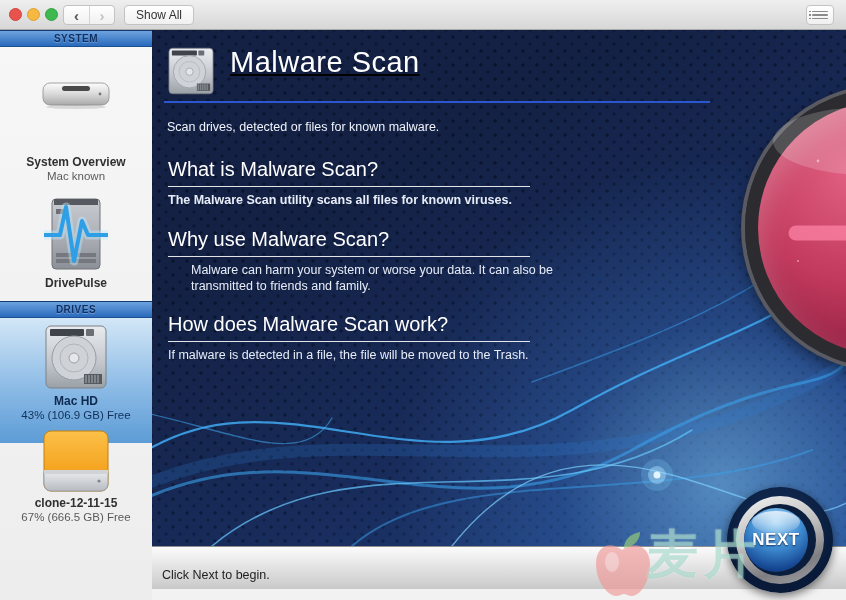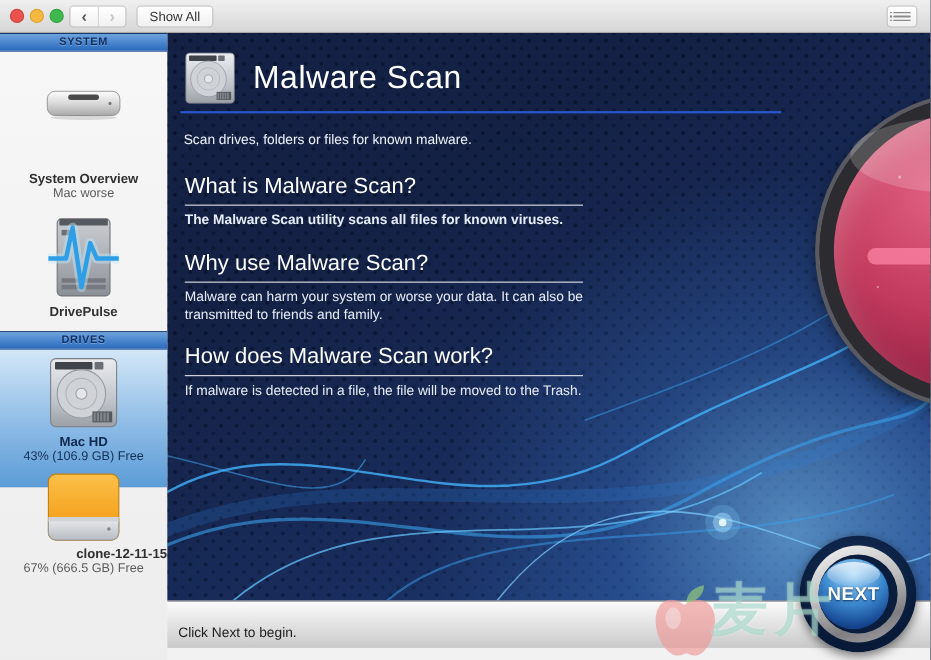--- a/index.html
+++ b/index.html
@@ -49,21 +49,21 @@
     background-color:#182850;
     background-image:
       radial-gradient(rgba(2,8,24,.55) 1.4px, transparent 2px),
       radial-gradient(rgba(2,8,24,.40) 1.4px, transparent 2px);
     background-size:14px 14px; background-position:0 0,7px 7px; z-index:1; }
   .shade { position:absolute; inset:0;
     background:
       radial-gradient(circle at 82% 88%, rgba(130,205,255,.55), rgba(70,140,230,.25) 22%, transparent 45%),
       linear-gradient(150deg, rgba(6,12,34,.25) 30%, rgba(25,60,140,.18) 62%, rgba(45,110,210,.38) 100%); }
   .swirls { position:absolute; left:0; top:0; }
-  .title-row { position:absolute; left:14px; top:16px; display:flex; align-items:center; }
+  .title-row { position:absolute; left:14px; top:16px; display:flex; align-items:flex-start;text-decoration:underline; }
   .apptitle { margin-left:14px; font-size:29px; font-weight:500; color:#fff; letter-spacing:.5px; }
   .blueline { position:absolute; left:12px; top:71px; width:546px; height:2px; background:#2a56cf; }
   .intro { position:absolute; left:15px; top:90px; font-size:12.5px; color:#eef3fb; }
   .sec-h { position:absolute; left:16px; font-size:20px; color:#fff; font-weight:400; }
   .sec-u { position:absolute; left:16px; width:362px; height:1px; background:rgba(255,255,255,.88); }
   .sec-b { position:absolute; left:16px; width:382px; font-size:12.5px; line-height:16px; color:#e7edf8; }
 
   
   .lens { position:absolute; left:593px; top:58px; width:280px; height:280px; border-radius:50%;
     background:radial-gradient(circle at 38% 28%, #e26182, #c23a5d 45%, #8f1f42 80%, #701634);
@@ -138,21 +138,21 @@
               <stop offset="1" stop-color="#a9a9a9"></stop>
             </linearGradient>
           </defs>
         <rect x="3" y="3" width="66" height="22" rx="7" fill="url(#mm)" stroke="#8e8e8e" stroke-width=".8"></rect>
         <rect x="22" y="6" width="28" height="5" rx="2.5" fill="#4a4a4a"></rect>
         <circle cx="60" cy="14" r="1.4" fill="#777"></circle>
         <ellipse cx="36" cy="27" rx="30" ry="2" fill="rgba(0,0,0,.12)"></ellipse>
       </svg>
     </div>
     <div class="sideitem-label" style="top:125px;">System Overview</div>
-    <div class="sideitem-sub" style="top:140px;">Mac worse</div>
+    <div class="sideitem-sub" style="top:140px;">Mac known</div>
 
     <div class="icwrap" style="top:165px;">
       <svg width="64" height="78" viewBox="0 0 64 78">
         <defs>
           <linearGradient id="dp" x1="0" y1="0" x2="0" y2="1">
             <stop offset="0" stop-color="#c9ccd1"></stop>
               <stop offset=".5" stop-color="#aeb2b8"></stop>
               <stop offset="1" stop-color="#8b8f96"></stop>
             </linearGradient>
         </defs>
@@ -212,21 +212,21 @@
             <stop offset="0" stop-color="#e8eaed"></stop>
               <stop offset="1" stop-color="#b7bbc1"></stop>
             </linearGradient>
         </defs>
         <rect x="8" y="3" width="64" height="60" rx="7" fill="url(#or)" stroke="#c07f12" stroke-width="1"></rect>
         <path d="M8 44 h64 v12 a7 7 0 0 1 -7 7 h-50 a7 7 0 0 1 -7 -7 z" fill="url(#sv)" stroke="#8f949a" stroke-width=".8"></path>
         <rect x="8" y="42" width="64" height="4" fill="#d0d3d8"></rect>
         <circle cx="63" cy="53" r="1.6" fill="#82868c"></circle>
       </svg>
     </div>
-    <div class="sideitem-label" style="top:466px;text-align:right;">clone-12-11-15</div>
+    <div class="sideitem-label" style="top:466px;">clone-12-11-15</div>
     <div class="sideitem-sub" style="top:481px;">67% (666.5 GB) Free</div>
   </div>
 
   <div class="content">
     <div class="shade"></div>
 
     <svg class="swirls" width="694" height="516" viewBox="0 0 694 516">
       <g fill="none" stroke-linecap="round">
         <path d="M-20,460 C200,360 420,500 700,330" stroke="#2e7fd4" stroke-width="12" opacity=".22"></path>
         <path d="M-20,430 C120,330 260,470 420,380 S660,300 720,180" stroke="#41aaf2" stroke-width="2.2" opacity=".85"></path>
@@ -282,29 +282,29 @@
             <rect x="43" y="51" width="2" height="8"></rect>
             <rect x="46" y="51" width="2" height="8"></rect>
             <rect x="49" y="51" width="2" height="8"></rect>
             <rect x="52" y="51" width="2" height="8"></rect>
             <rect x="55" y="51" width="2" height="8"></rect>
           </g>
       </svg>
       <div class="apptitle">Malware Scan</div>
     </div>
     <div class="blueline"></div>
-    <div class="intro">Scan drives, folders or files for known malware.</div>
+    <div class="intro">Scan drives, detected or files for known malware.</div>
 
     <div class="sec-h" style="top:128px;">What is Malware Scan?</div>
     <div class="sec-u" style="top:156px;"></div>
     <div class="sec-b" style="top:162px;font-weight:bold;">The Malware Scan utility scans all files for known viruses.</div>
 
     <div class="sec-h" style="top:198px;">Why use Malware Scan?</div>
     <div class="sec-u" style="top:226px;"></div>
-    <div class="sec-b" style="top:232px;">Malware can harm your system or worse your data. It can also be transmitted to friends and family.</div>
+    <div class="sec-b" style="top:232px;margin-left:23px;">Malware can harm your system or worse your data. It can also be transmitted to friends and family.</div>
 
     <div class="sec-h" style="top:283px;">How does Malware Scan work?</div>
     <div class="sec-u" style="top:311px;"></div>
     <div class="sec-b" style="top:317px;">If malware is detected in a file, the file will be moved to the Trash.</div>
   </div>
 
   <div class="bottombar">
     <div class="hint">Click Next to begin.</div>
   </div>
 

